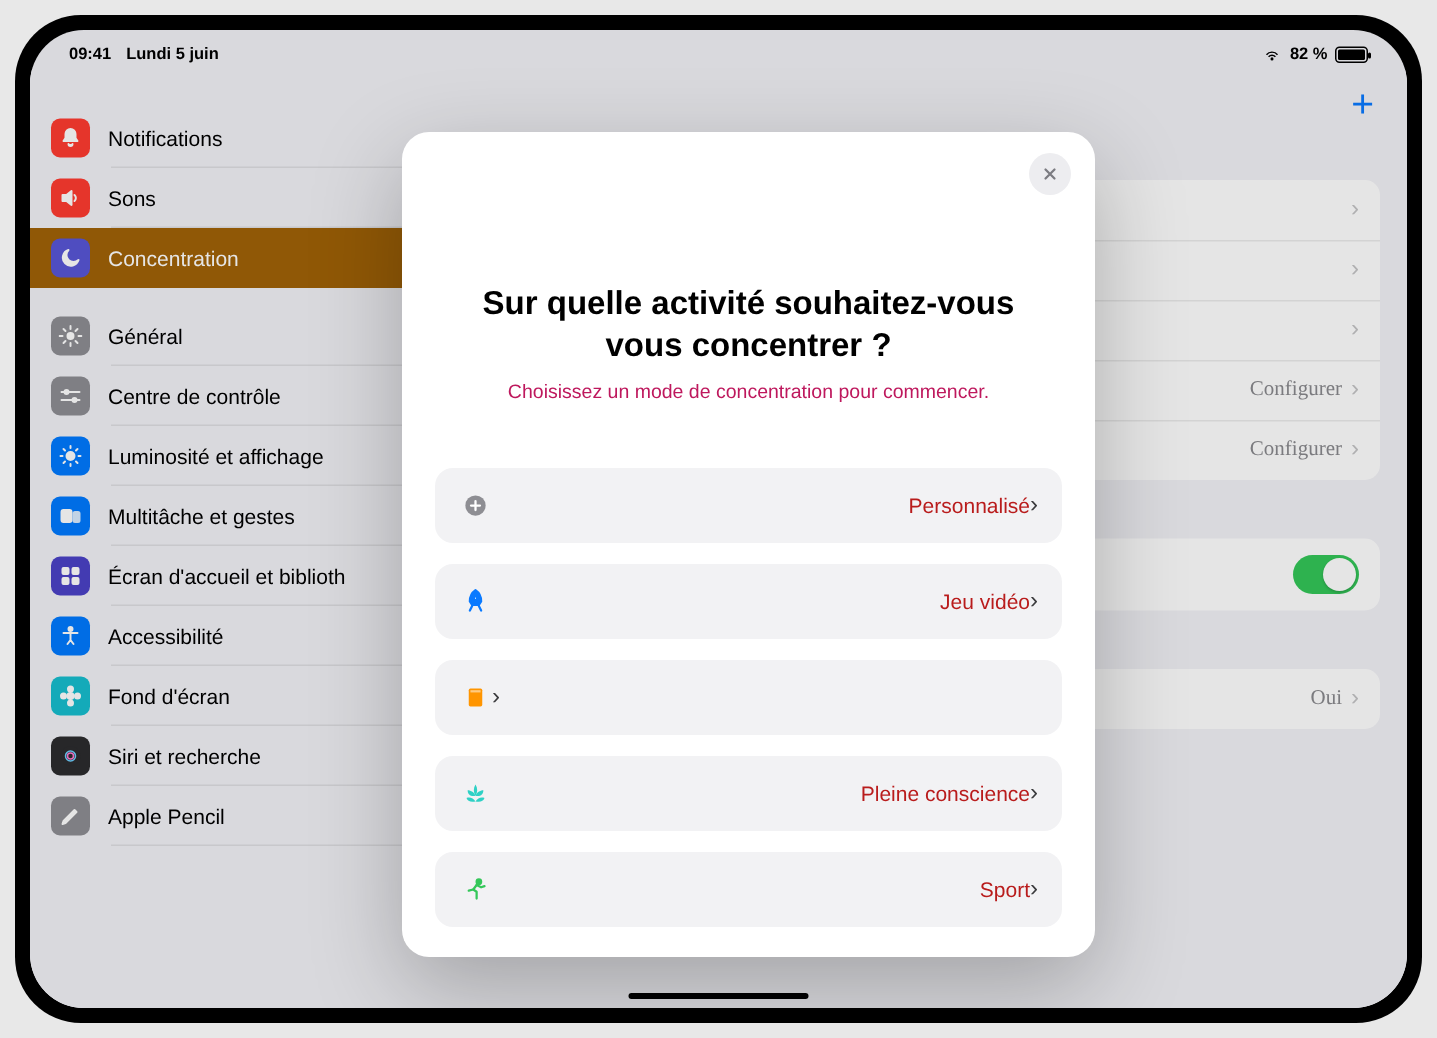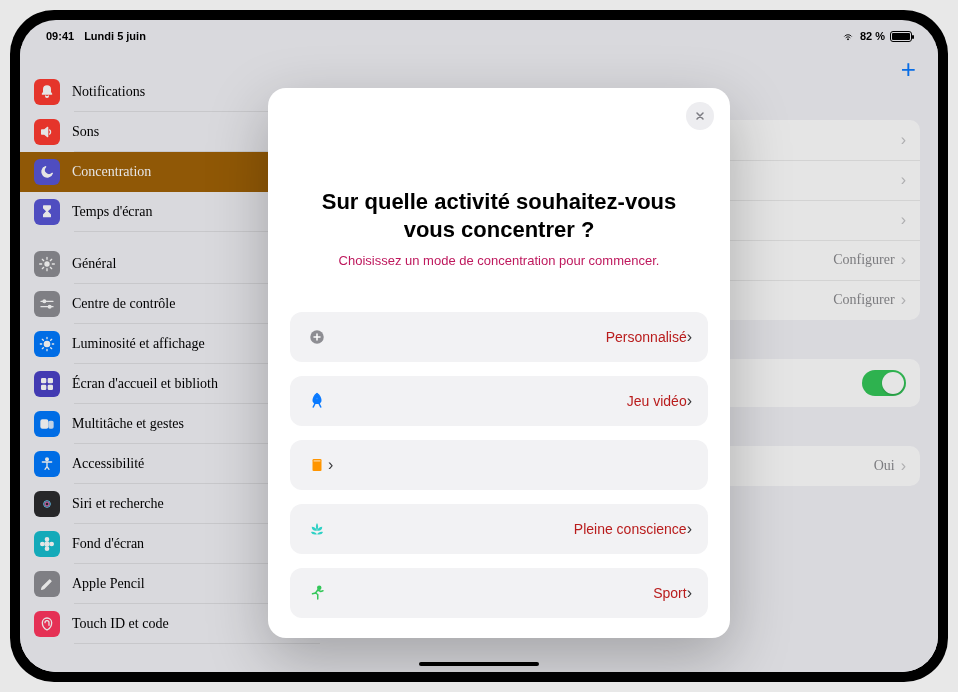--- a/index.html
+++ b/index.html
@@ -42,21 +42,21 @@
 
 .content { position: absolute; top: 26px; left: 0; right: 0; bottom: 0; display: flex; }
 
 
 .sidebar {
   width: 300px; background: #f2f2f7;
   display: flex; flex-direction: column;
   padding-top: 14px;
 }
 .sidebar-title { font-size: 24px; font-weight: 700; padding: 6px 18px 10px; text-align: center;}
-.sidebar-group { margin-top: 12px; font-family: Liberation Serif, serif; }
+.sidebar-group { margin-top: 12px; }
 .sidebar-item {
   display: flex; align-items: center; gap: 12px;
   padding: 7px 14px;
   font-size: 14px; color: #000;
   position: relative;
 }
 .sidebar-item.selected { background: #a16207; color: #fff; }
 .sidebar-item:not(.selected)::after {
   content: ""; position: absolute; left: 54px; right: 0; bottom: 0;
   height: 1px; background: rgba(0,0,0,0.08);
@@ -181,28 +181,20 @@
                 <span>Sons</span>
               </div>
               <div class="sidebar-item selected">
                 <span class="app-icon" style="background: rgb(88, 86, 214);">
                   <svg viewBox="0 0 24 24" fill="#fff" stroke="#fff" stroke-width="2" stroke-linecap="round" stroke-linejoin="round">
                     <path d="M20 14A8 8 0 1 1 10 4a6 6 0 0 0 10 10z" fill="#fff"></path>
                   </svg>
                 </span>
                 <span>Concentration</span>
               </div>
-              <div class="sidebar-item">
-                <span class="app-icon" style="background: rgb(88, 86, 214);">
-                  <svg viewBox="0 0 24 24" fill="#fff" stroke="#fff" stroke-width="2" stroke-linecap="round" stroke-linejoin="round">
-                    <path d="M7 3h10v3l-5 5 5 5v3H7v-3l5-5-5-5V3z" fill="#fff"></path>
-                  </svg>
-                </span>
-                <span>Temps d'écran</span>
-              </div>
             </div>
             <div class="sidebar-group">
               <div class="sidebar-item">
                 <span class="app-icon" style="background: rgb(142, 142, 147);">
                   <svg viewBox="0 0 24 24" fill="#fff" stroke="#fff" stroke-width="2" stroke-linecap="round" stroke-linejoin="round">
                     <circle cx="12" cy="12" r="3" fill="#fff"></circle>
                     <path d="M12 2v3M12 19v3M4 12H1M23 12h-3M5 5l2 2M17 17l2 2M5 19l2-2M17 7l2-2" stroke="#fff"></path>
                   </svg>
                 </span>
                 <span>Général</span>
@@ -221,87 +213,77 @@
               <div class="sidebar-item">
                 <span class="app-icon" style="background: rgb(0, 122, 255);">
                   <svg viewBox="0 0 24 24" fill="#fff" stroke="#fff" stroke-width="2" stroke-linecap="round" stroke-linejoin="round">
                     <circle cx="12" cy="12" r="4" fill="#fff"></circle>
                     <path d="M12 2v2M12 20v2M2 12h2M20 12h2M5 5l1.5 1.5M17.5 17.5L19 19M5 19l1.5-1.5M17.5 6.5L19 5" stroke="#fff"></path>
                   </svg>
                 </span>
                 <span>Luminosité et affichage</span>
               </div>
               <div class="sidebar-item">
+                <span class="app-icon" style="background: rgb(0, 122, 255);">
+                  <svg viewBox="0 0 24 24" fill="#fff" stroke="#fff" stroke-width="2" stroke-linecap="round" stroke-linejoin="round">
+                    <rect x="3" y="6" width="10" height="12" rx="2" fill="#fff"></rect>
+                    <rect x="15" y="8" width="6" height="10" rx="1.5" fill="#fff" opacity="0.85"></rect>
+                  </svg>
+                </span>
+                <span>Multitâche et gestes</span>
+              </div>
+              <div class="sidebar-item">
                 <span class="app-icon" style="background: rgb(75, 66, 199);">
                   <svg viewBox="0 0 24 24" fill="#fff" stroke="#fff" stroke-width="2" stroke-linecap="round" stroke-linejoin="round">
                     <rect x="4" y="4" width="6" height="6" rx="1" fill="#fff"></rect>
                     <rect x="14" y="4" width="6" height="6" rx="1" fill="#fff"></rect>
                     <rect x="4" y="14" width="6" height="6" rx="1" fill="#fff"></rect>
                     <rect x="14" y="14" width="6" height="6" rx="1" fill="#fff"></rect>
                   </svg>
                 </span>
                 <span>Écran d'accueil et biblioth</span>
               </div>
               <div class="sidebar-item">
                 <span class="app-icon" style="background: rgb(0, 122, 255);">
                   <svg viewBox="0 0 24 24" fill="#fff" stroke="#fff" stroke-width="2" stroke-linecap="round" stroke-linejoin="round">
-                    <rect x="3" y="6" width="10" height="12" rx="2" fill="#fff"></rect>
-                    <rect x="15" y="8" width="6" height="10" rx="1.5" fill="#fff" opacity="0.85"></rect>
-                  </svg>
-                </span>
-                <span>Multitâche et gestes</span>
-              </div>
-              <div class="sidebar-item">
-                <span class="app-icon" style="background: rgb(0, 122, 255);">
-                  <svg viewBox="0 0 24 24" fill="#fff" stroke="#fff" stroke-width="2" stroke-linecap="round" stroke-linejoin="round">
                     <circle cx="12" cy="5" r="2" fill="#fff"></circle>
                     <path d="M5 9h14M12 9v7M9 20l3-4 3 4" stroke="#fff" fill="none"></path>
                   </svg>
                 </span>
                 <span>Accessibilité</span>
+              </div>
+              <div class="sidebar-item">
+                <span class="app-icon" style="background: rgb(23, 190, 207);">
+                  <svg viewBox="0 0 24 24" fill="#fff" stroke="#fff" stroke-width="2" stroke-linecap="round" stroke-linejoin="round">
+                    <circle cx="12" cy="12" r="3" fill="#fff"></circle>
+                    <circle cx="12" cy="5" r="2.5" fill="#fff"></circle>
+                    <circle cx="12" cy="19" r="2.5" fill="#fff"></circle>
+                    <circle cx="5" cy="12" r="2.5" fill="#fff"></circle>
+                    <circle cx="19" cy="12" r="2.5" fill="#fff"></circle>
+                  </svg>
+                </span>
+                <span>Fond d'écran</span>
               </div>
               <div class="sidebar-item">
                 <span class="app-icon" style="background: rgb(44, 44, 46);">
                   <svg viewBox="0 0 24 24">
                     <circle cx="12" cy="12" r="10" fill="#2c2c2e"></circle>
                     <circle cx="12" cy="12" r="5" fill="none" stroke="#6ed0ff" stroke-width="1.5"></circle>
                     <circle cx="12" cy="12" r="3" fill="none" stroke="#ff7ad1" stroke-width="1.5"></circle>
                   </svg>
                 </span>
                 <span>Siri et recherche</span>
               </div>
               <div class="sidebar-item">
-                <span class="app-icon" style="background: rgb(23, 190, 207);">
-                  <svg viewBox="0 0 24 24" fill="#fff" stroke="#fff" stroke-width="2" stroke-linecap="round" stroke-linejoin="round">
-                    <circle cx="12" cy="12" r="3" fill="#fff"></circle>
-                    <circle cx="12" cy="5" r="2.5" fill="#fff"></circle>
-                    <circle cx="12" cy="19" r="2.5" fill="#fff"></circle>
-                    <circle cx="5" cy="12" r="2.5" fill="#fff"></circle>
-                    <circle cx="19" cy="12" r="2.5" fill="#fff"></circle>
-                  </svg>
-                </span>
-                <span>Fond d'écran</span>
-              </div>
-              <div class="sidebar-item">
                 <span class="app-icon" style="background: rgb(142, 142, 147);">
                   <svg viewBox="0 0 24 24" fill="#fff" stroke="#fff" stroke-width="2" stroke-linecap="round" stroke-linejoin="round">
                     <path d="M4 20l3-1 11-11-2-2L5 17l-1 3z" fill="#fff"></path>
                   </svg>
                 </span>
                 <span>Apple Pencil</span>
-              </div>
-              <div class="sidebar-item">
-                <span class="app-icon" style="background: rgb(255, 55, 95);">
-                  <svg viewBox="0 0 24 24" fill="#fff" stroke="#fff" stroke-width="2" stroke-linecap="round" stroke-linejoin="round">
-                    <path d="M12 3a7 7 0 0 1 7 7c0 5-3 9-7 11-4-2-7-6-7-11a7 7 0 0 1 7-7z" fill="none" stroke="#fff"></path>
-                    <path d="M12 7a3 3 0 0 1 3 3v4" fill="none" stroke="#fff"></path>
-                    <path d="M9 10a3 3 0 0 1 3-3" fill="none" stroke="#fff"></path>
-                  </svg>
-                </span>
-                <span>Touch ID et code</span>
               </div>
             </div>
           </div>
       </div>
 
       <div class="main">
         <div class="plus-btn">+</div>
         <div class="main-list" id="main-rows">
             <div class="main-row">
               <span class="spacer"></span>

